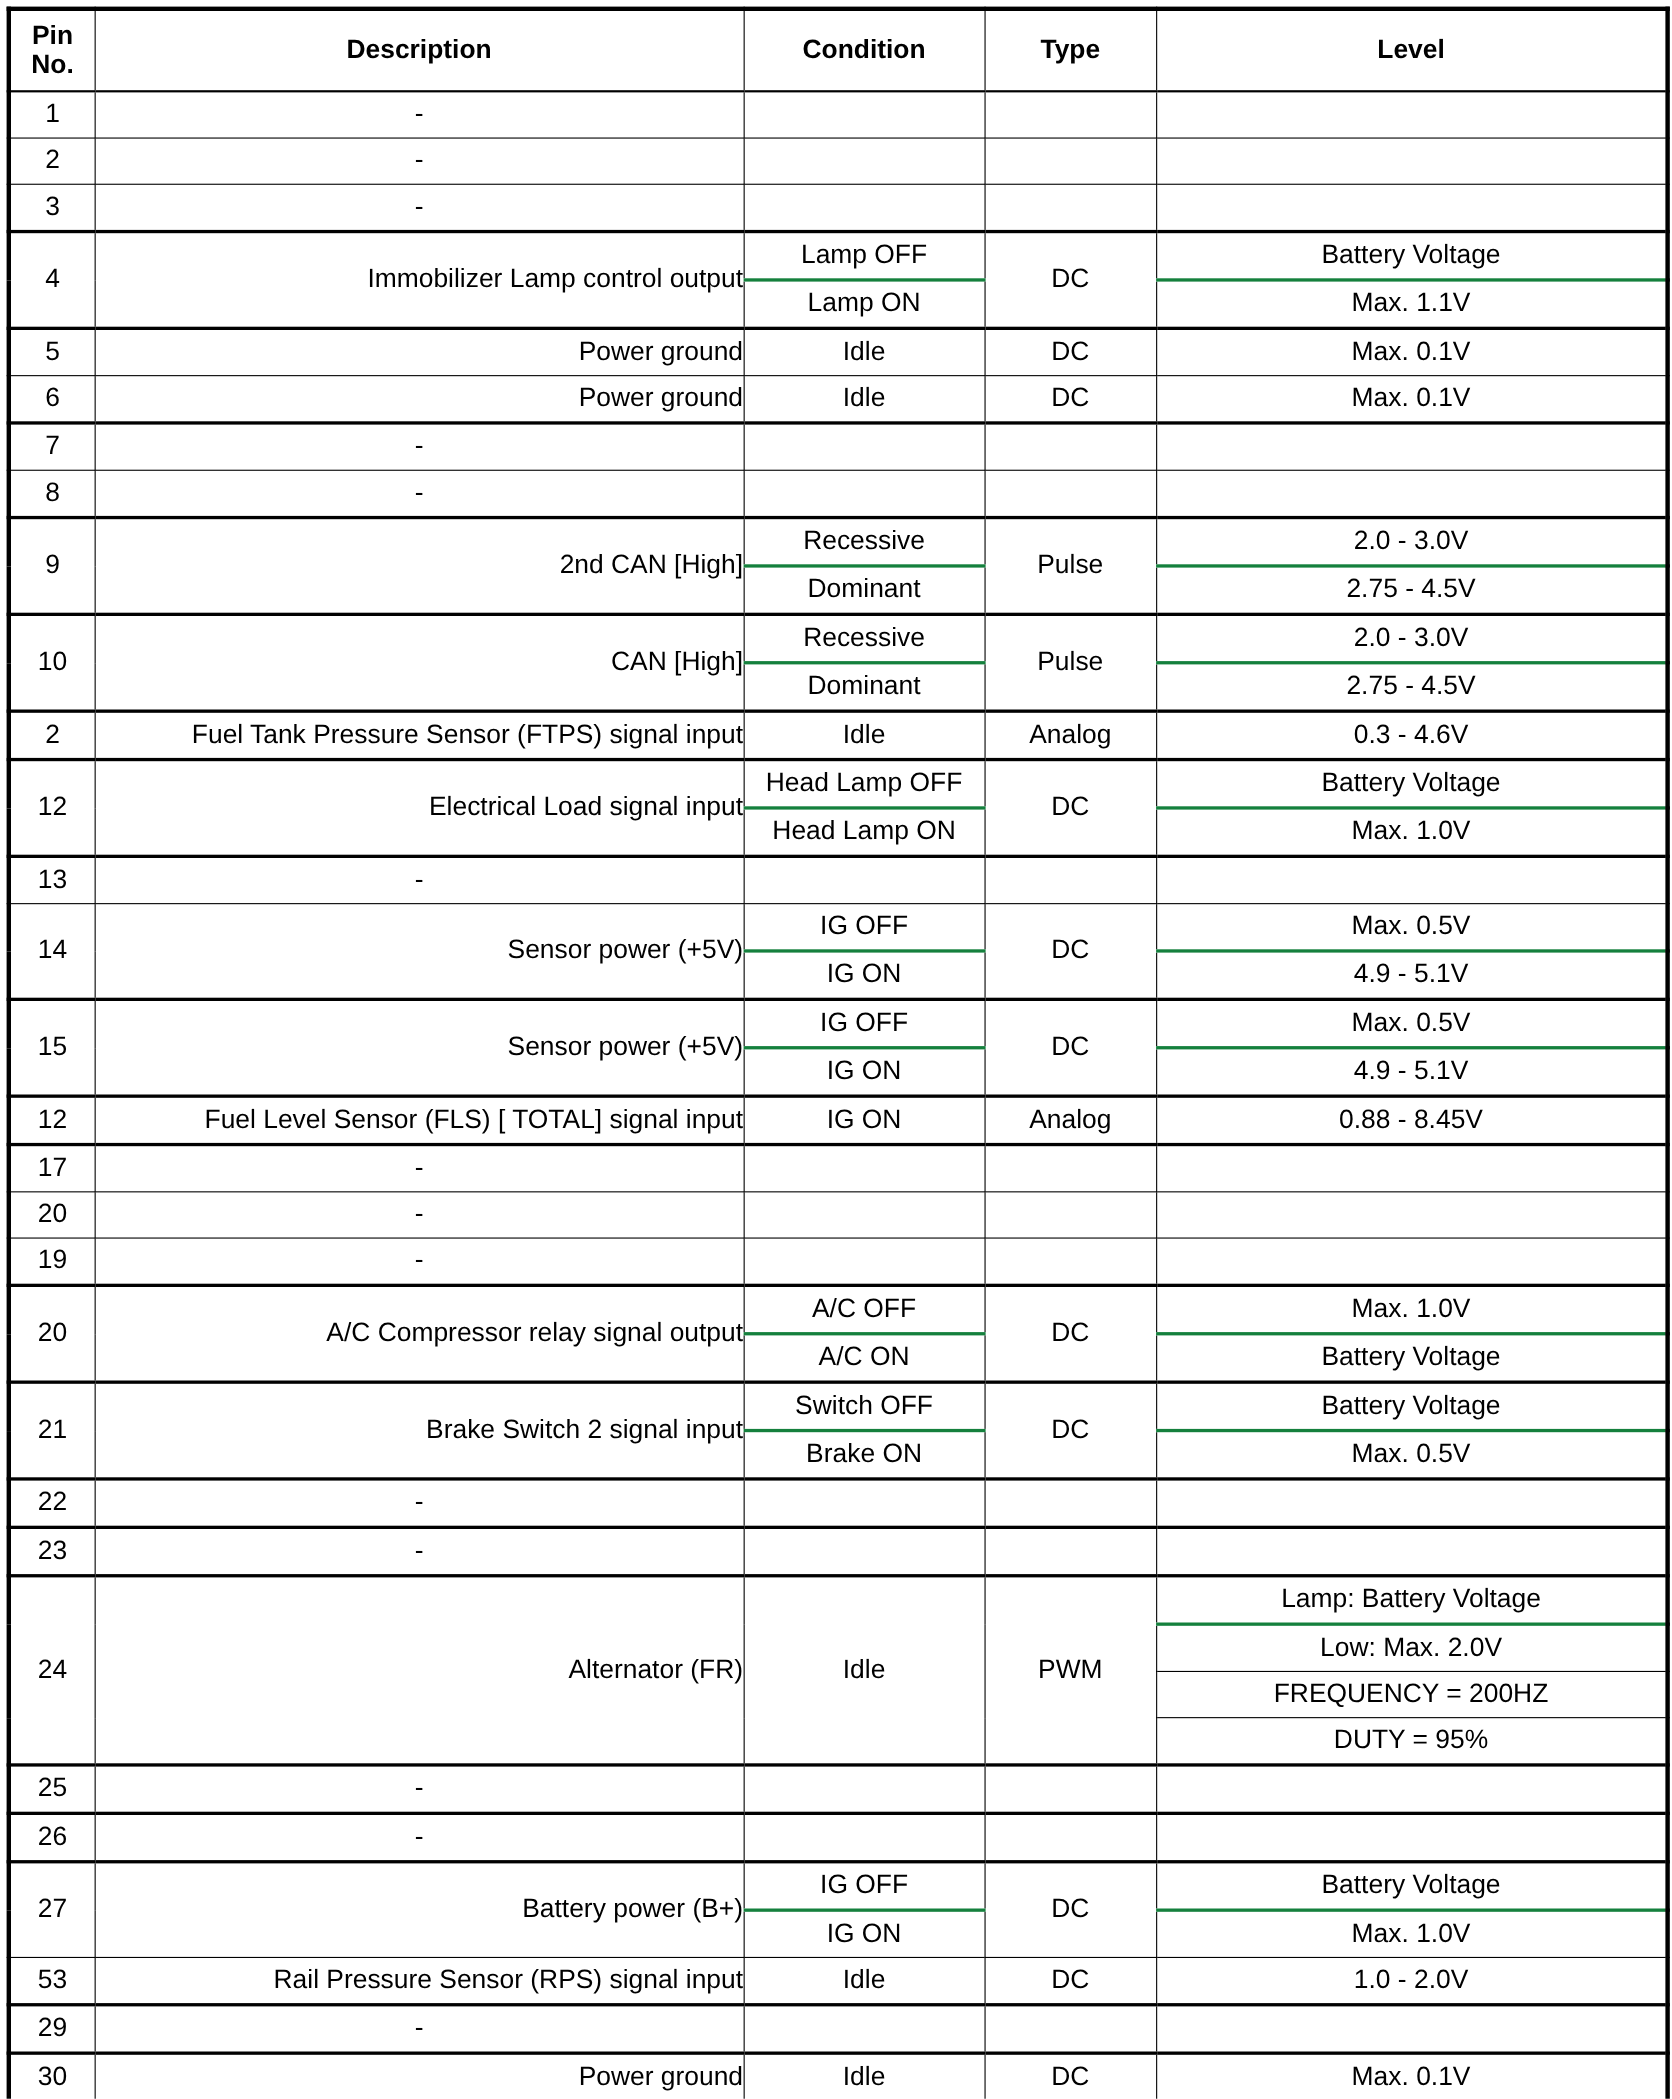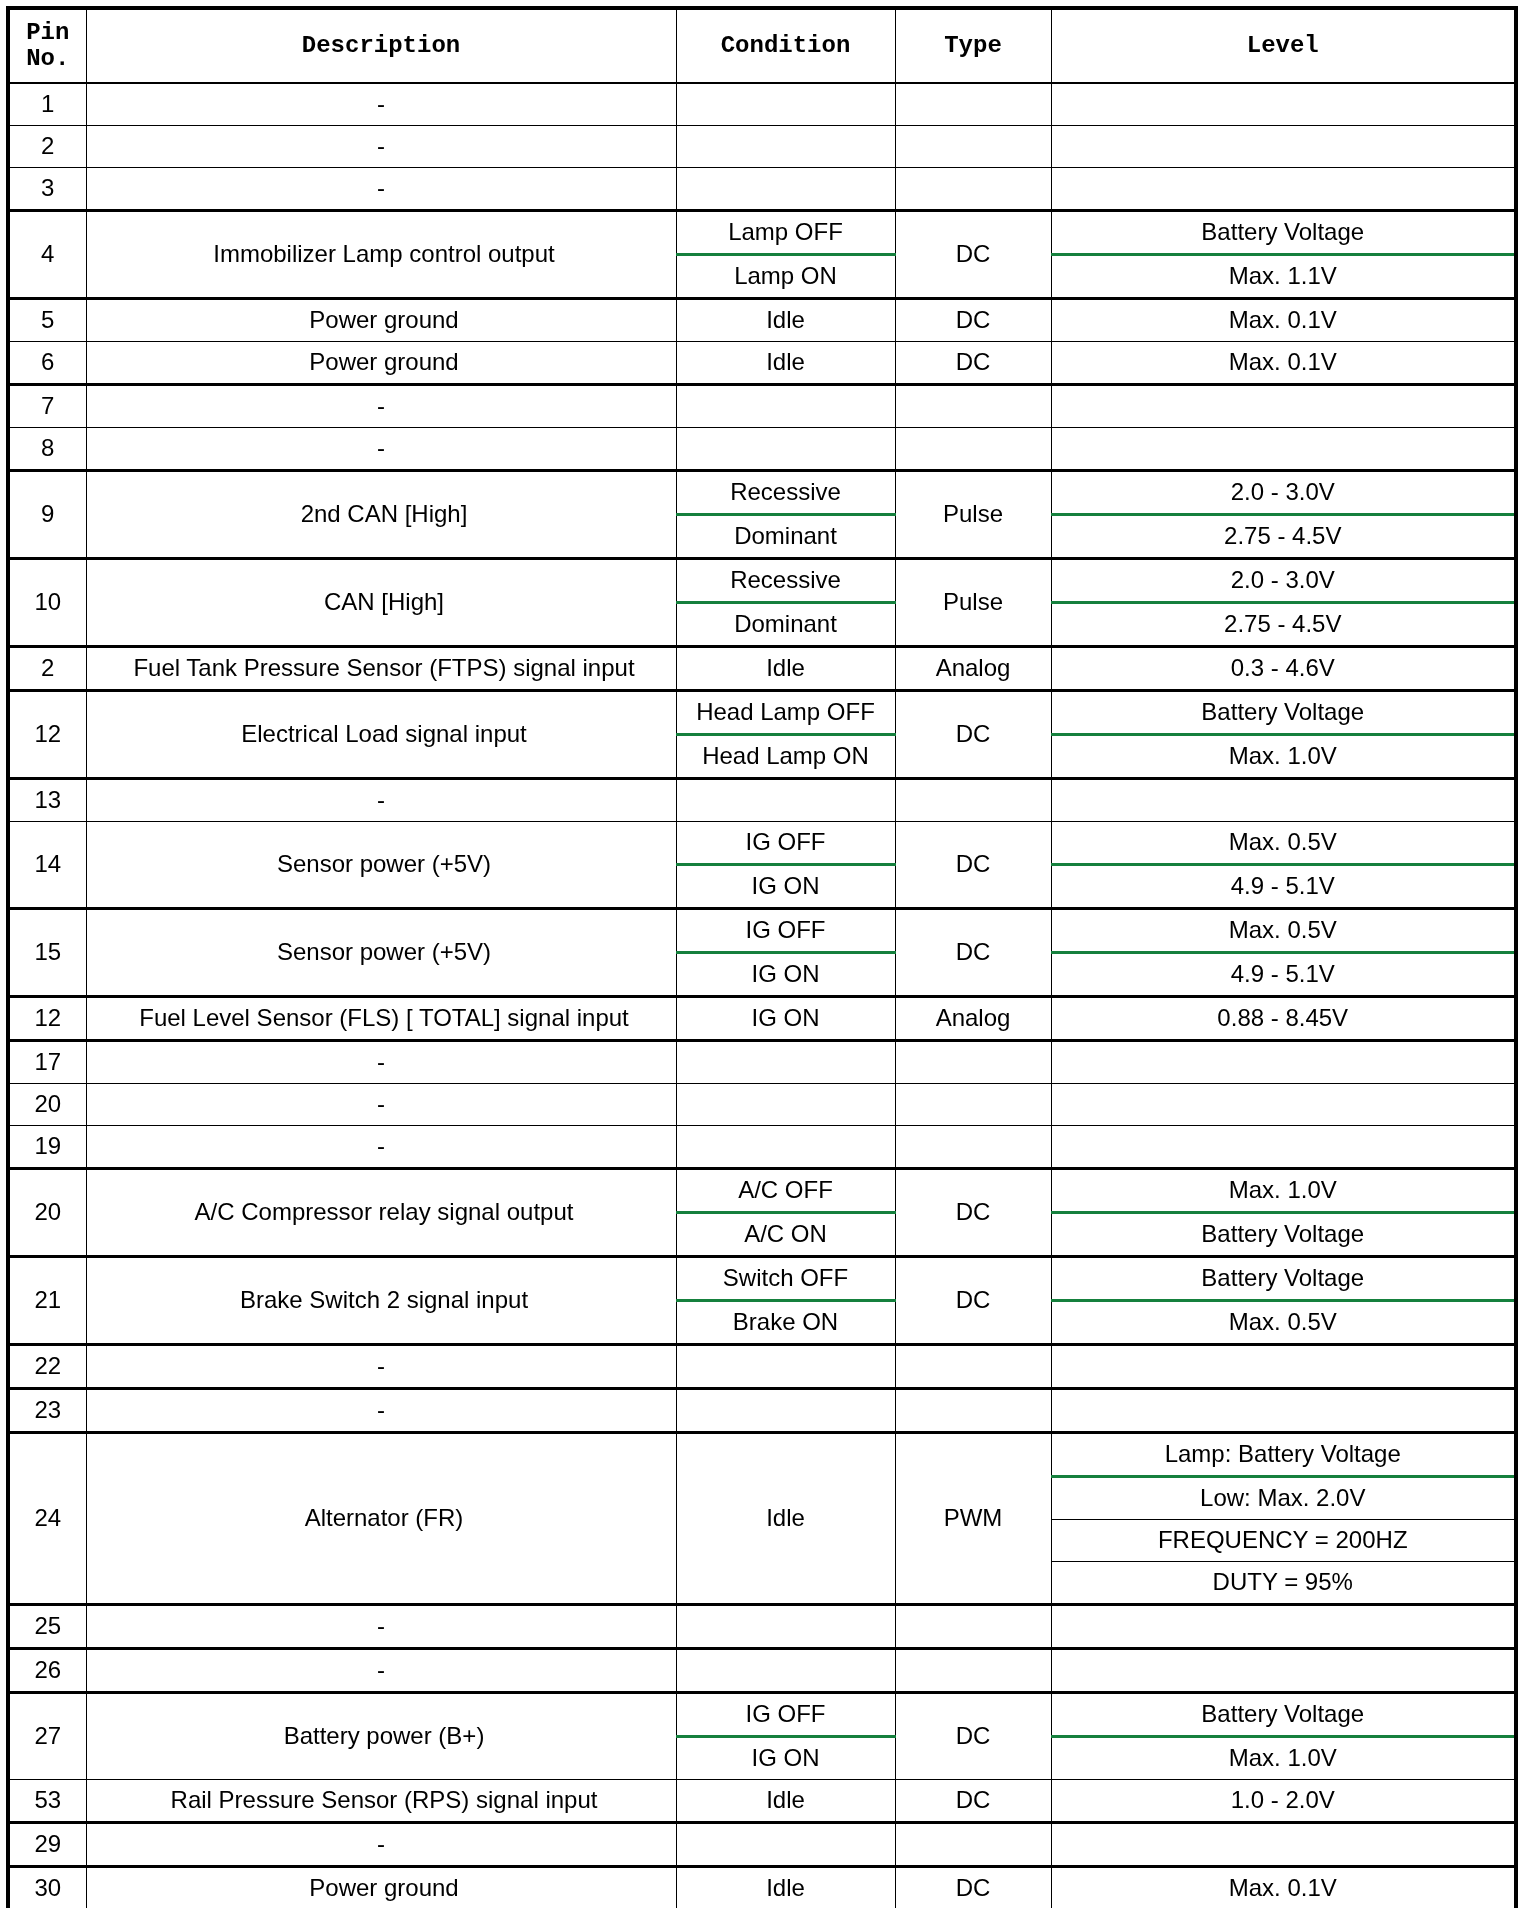--- a/index.html
+++ b/index.html
@@ -17,22 +17,22 @@
   .tbl th, .tbl td {
     border: 1px solid #000;
     padding: 0;
     height: 41px;
     text-align: center;
     vertical-align: middle;
     line-height: 1.1;
     white-space: nowrap;
     overflow: hidden;
   }
-  .tbl th { font-weight: bold; height: 72px; border-bottom: 2px solid #000; font-family: Liberation Mono, monospace; }
-  .tbl td.desc { text-align: center; padding-left: 6px; }
+  .tbl th { font-weight: bold; height: 72px; border-bottom: 2px solid #000; }
+  .tbl td.desc { text-align: right; padding-left: 6px; }
   .tbl td.desc.empty { text-align: center; padding-left: 0; }
   .tbl tr.grp-top td { border-top: 3px solid #000; }
   .tbl td.sub-top { border-top: 3px solid #15803d; }
   col.c-pin { width: 78px; }
   col.c-desc { width: 590px; }
   col.c-cond { width: 219px; }
   col.c-type { width: 156px; }
   col.c-level { width: 465px; }
 </style>
 </head>

